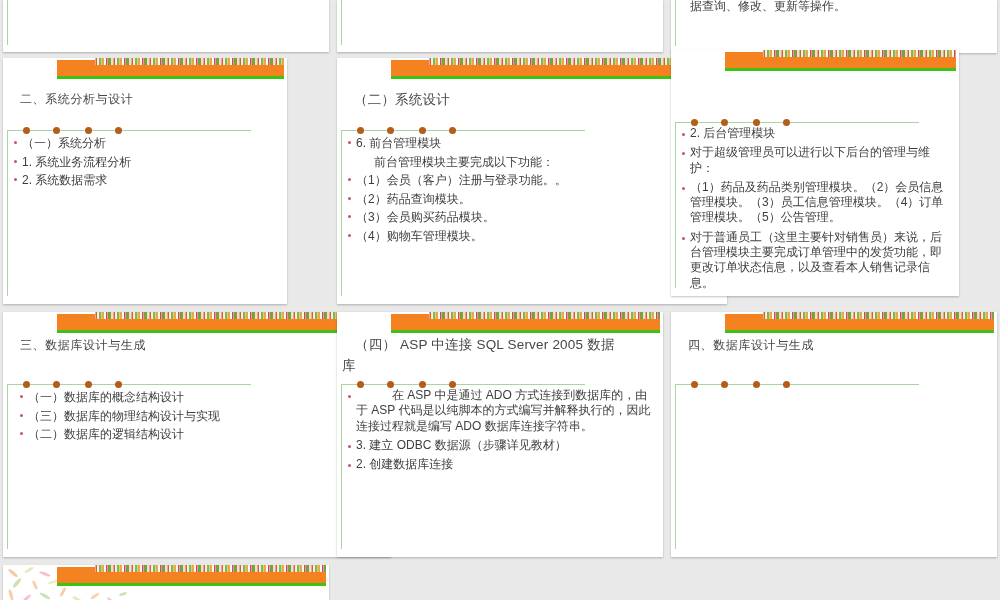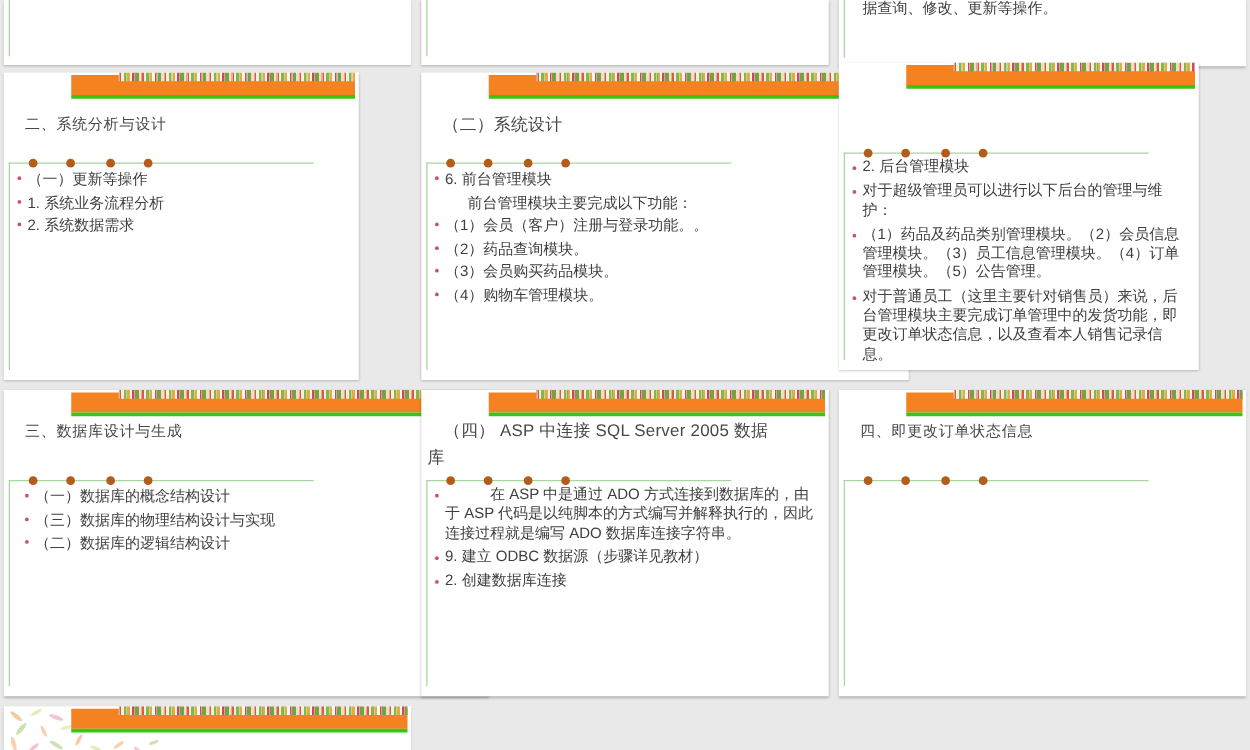--- a/index.html
+++ b/index.html
@@ -87,21 +87,21 @@
     <div class="title">二、系统分析与设计</div>
     <div class="frame">
       <div class="hline"></div>
         <div class="vline"></div>
     <span class="fdot" style="left: 20px;"></span>
         <span class="fdot" style="left: 50px;"></span>
         <span class="fdot" style="left: 82px;"></span>
         <span class="fdot" style="left: 112px;"></span>
       </div>
     <div class="content">
-        <div class="item b">（一）更新等操作</div>
+        <div class="item b">（一）系统分析</div>
         <div class="item b">1. 系统业务流程分析</div>
         <div class="item b">2. 系统数据需求</div>
       </div>
   </div>
 
   <div class="slide big" id="r2c2">
     <div class="band">
       <div class="floral"></div>
       <div class="bgreen"></div>
     </div>
@@ -175,31 +175,31 @@
     <div class="frame">
       <div class="hline"></div>
         <div class="vline"></div>
     <span class="fdot" style="left: 20px;"></span>
         <span class="fdot" style="left: 50px;"></span>
         <span class="fdot" style="left: 82px;"></span>
         <span class="fdot" style="left: 112px;"></span>
       </div>
     <div class="content">
         <div class="item b fi">在 ASP 中是通过 ADO 方式连接到数据库的，由于 ASP 代码是以纯脚本的方式编写并解释执行的，因此连接过程就是编写 ADO 数据库连接字符串。</div>
-        <div class="item b">9. 建立 ODBC 数据源（步骤详见教材）</div>
+        <div class="item b">3. 建立 ODBC 数据源（步骤详见教材）</div>
         <div class="item b">2. 创建数据库连接</div>
       </div>
   </div>
 
   <div class="slide row3" id="r3c3">
     <div class="band">
       <div class="floral"></div>
       <div class="bgreen"></div>
     </div>
-    <div class="title">四、即更改订单状态信息</div>
+    <div class="title">四、数据库设计与生成</div>
     <div class="frame">
       <div class="hline"></div>
         <div class="vline"></div>
     <span class="fdot" style="left: 20px;"></span>
         <span class="fdot" style="left: 50px;"></span>
         <span class="fdot" style="left: 82px;"></span>
         <span class="fdot" style="left: 112px;"></span>
       </div>
   </div>
 

